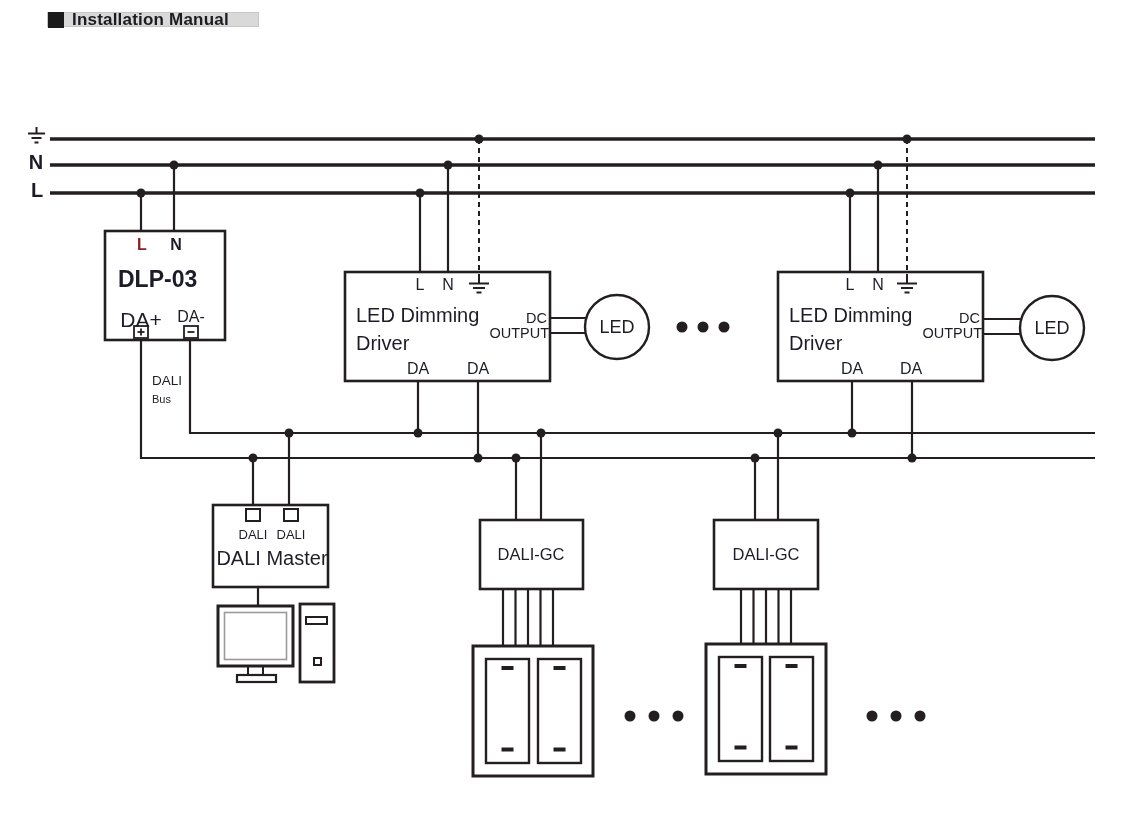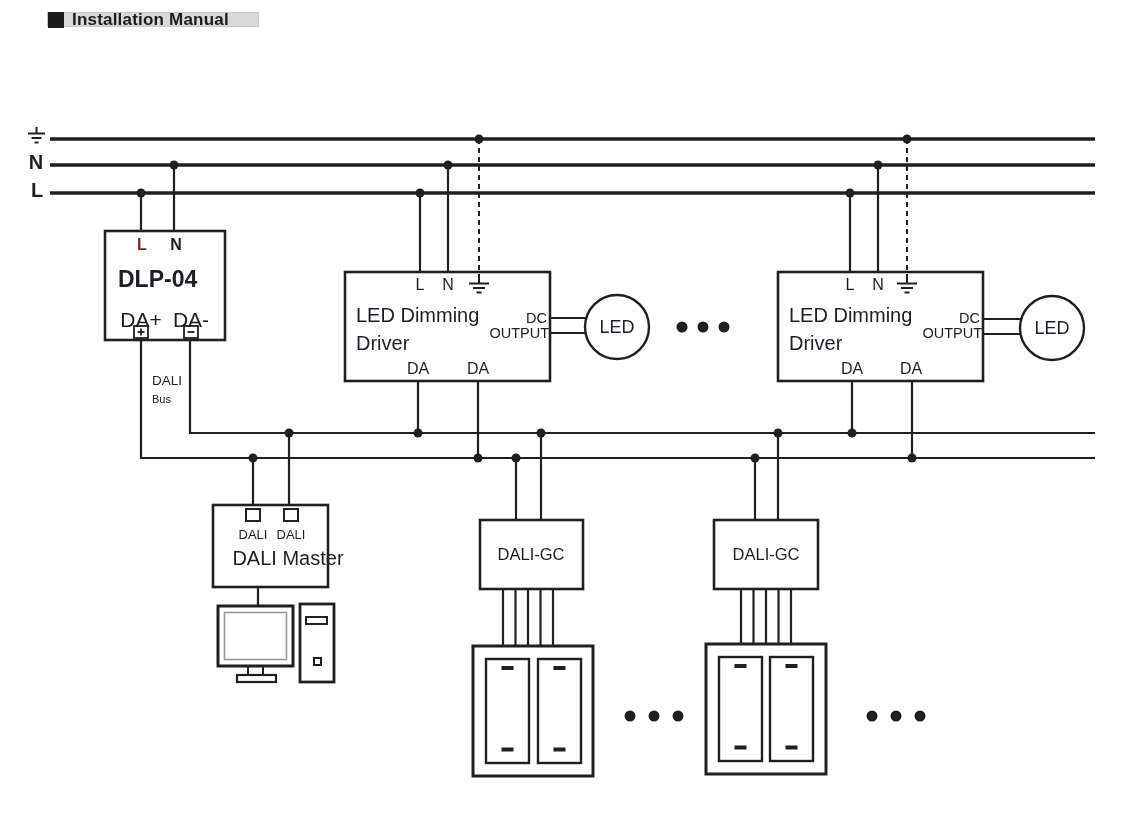--- a/index.html
+++ b/index.html
@@ -196,23 +196,23 @@
         <circle cx="920" cy="716" r="5.5"></circle>
       </g>
     </g>
   </svg>
 
   <span class="lbl c" style="left:36px;top:152px;font-size:20px;font-weight:600;">N</span>
   <span class="lbl c" style="left:37px;top:180px;font-size:20px;font-weight:600;">L</span>
 
   <span class="lbl c bold live" style="left:142px;top:237px;font-size:16px;">L</span>
   <span class="lbl c bold" style="left:176px;top:237px;font-size:16px;">N</span>
-  <span class="lbl bold" style="left:118px;top:268px;font-size:23px;">DLP-04</span>
+  <span class="lbl bold" style="left:118px;top:268px;font-size:23px;">DLP-03</span>
   <span class="lbl c" style="left:141px;top:309px;font-size:21px;">DA+</span>
-  <span class="lbl c" style="left:191px;top:309px;font-size:21px;">DA-</span>
+  <span class="lbl c" style="left:191px;top:309px;font-size:16px;">DA-</span>
 
   <span class="lbl" style="left:152px;top:374px;font-size:13.5px;">DALI</span>
   <span class="lbl" style="left:152px;top:394px;font-size:11px;">Bus</span>
 
   <span class="lbl c" style="left:420px;top:277px;font-size:16px;">L</span>
   <span class="lbl c" style="left:448px;top:277px;font-size:16px;">N</span>
   <span class="lbl" style="left:356px;top:305px;font-size:20px;">LED Dimming</span>
   <span class="lbl" style="left:356px;top:333px;font-size:20px;">Driver</span>
   <span class="lbl r" style="left:547px;top:311px;font-size:14.5px;">DC</span>
   <span class="lbl r" style="left:549px;top:326px;font-size:14.5px;">OUTPUT</span>
@@ -225,18 +225,18 @@
   <span class="lbl" style="left:789px;top:305px;font-size:20px;">LED Dimming</span>
   <span class="lbl" style="left:789px;top:333px;font-size:20px;">Driver</span>
   <span class="lbl r" style="left:980px;top:311px;font-size:14.5px;">DC</span>
   <span class="lbl r" style="left:982px;top:326px;font-size:14.5px;">OUTPUT</span>
   <span class="lbl c" style="left:852px;top:361px;font-size:16px;">DA</span>
   <span class="lbl c" style="left:911px;top:361px;font-size:16px;">DA</span>
   <span class="lbl c" style="left:1052px;top:319px;font-size:18px;">LED</span>
 
   <span class="lbl c" style="left:253px;top:528px;font-size:13px;">DALI</span>
   <span class="lbl c" style="left:291px;top:528px;font-size:13px;">DALI</span>
-  <span class="lbl c" style="left:272px;top:548px;font-size:20px;margin-left:16px;">DALI Master</span>
+  <span class="lbl c" style="left:272px;top:548px;font-size:20px;">DALI Master</span>
 
   <span class="lbl c" style="left:531px;top:546px;font-size:16.5px;">DALI-GC</span>
   <span class="lbl c" style="left:766px;top:546px;font-size:16.5px;">DALI-GC</span>
 
 </div>
 
 </body></html>

